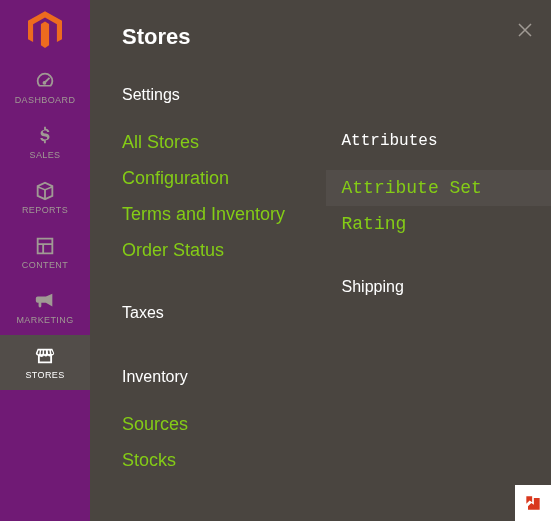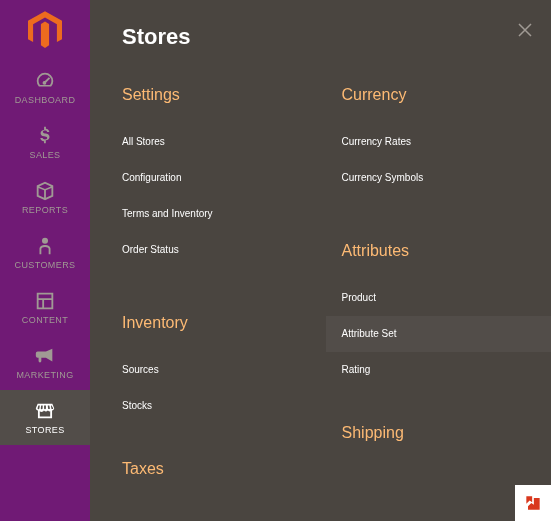--- a/index.html
+++ b/index.html
@@ -21,23 +21,23 @@
   .panel { flex: 1; background: #4a4540; position: relative; padding: 24px 14px 0 32px; overflow: hidden; }
   .panel-title { color: #fff; font-size: 22px; font-weight: 600; margin-bottom: 36px; }
   .close { position: absolute; top: 22px; right: 14px; width: 20px; height: 20px; cursor: pointer; color: #a09a94; }
   .close svg { width: 16px; height: 16px; stroke: currentColor; }
 
   .cols { display: flex; }
   .col { flex: 1; min-width: 0; }
   .col.left { padding-right: 24px; }
 
   .group { margin-bottom: 30px; }
-  .group-head { color: #fdba74; font-size: 16px; font-weight: 400; margin-bottom: 20px; }
+  .group-head { color: #ffffff; font-size: 16px; font-weight: 400; margin-bottom: 20px; }
   .links { display: flex; flex-direction: column; }
-  .link { color: #ffffff; font-size: 10px; line-height: 36px; cursor: pointer; }
+  .link { color: #84cc16; font-size: 18px; line-height: 36px; cursor: pointer; }
   .link.hovered { background: #524d49; margin-left: -16px; margin-right: -14px; padding-left: 16px; padding-right: 20px; }
 
   
   .badge { position: absolute; bottom: 0; right: 0; width: 36px; height: 36px; background: #fff; display: flex; align-items: center; justify-content: center; }
   .badge svg { width: 20px; height: 20px; }
 </style>
 </head>
 <body>
 
 <div class="sidebar">
@@ -64,28 +64,20 @@
       </span>
       <span class="label">SALES</span>
     </div>
     <div class="nav-item">
       <span class="icon">
         <svg viewBox="0 0 24 24">
             <path d="M12 2l9 4v12l-9 4-9-4V6l9-4zm0 2.2L5.5 7 12 9.8 18.5 7 12 4.2zM5 8.6v8.1l6 2.7V11.3L5 8.6zm14 0l-6 2.7v8.1l6-2.7V8.6z"></path>
           </svg>
       </span>
       <span class="label">REPORTS</span>
-    </div>
-    <div class="nav-item">
-      <span class="icon">
-        <svg viewBox="0 0 24 24">
-            <path d="M12 3a3.3 3.3 0 110 6.6A3.3 3.3 0 0112 3zm0 8c3.2 0 6 1.6 6 4v6h-2v-6c0-1-1.8-2-4-2s-4 1-4 2v6H6v-6c0-2.4 2.8-4 6-4z"></path>
-          </svg>
-      </span>
-      <span class="label">CUSTOMERS</span>
     </div>
     <div class="nav-item">
       <span class="icon">
         <svg viewBox="0 0 24 24">
             <path d="M3 3h18v18H3V3zm2 2v4h14V5H5zm0 6v8h4v-8H5zm6 0v8h8v-8h-8z"></path>
           </svg>
       </span>
       <span class="label">CONTENT</span>
     </div>
     <div class="nav-item">
@@ -119,44 +111,36 @@
     <div class="col left">
       <div class="group">
         <div class="group-head">Settings</div>
         <div class="links">
           <span class="link">All Stores</span>
           <span class="link">Configuration</span>
           <span class="link">Terms and Inventory</span>
           <span class="link">Order Status</span>
         </div>
       </div>
+      <div class="group" style="margin-top:36px; margin-bottom:0;">
+        <div class="group-head">Taxes</div>
+      </div>
       <div class="group" style="margin-top:46px;">
         <div class="group-head">Inventory</div>
         <div class="links">
           <span class="link">Sources</span>
           <span class="link">Stocks</span>
         </div>
       </div>
-      <div class="group" style="margin-top:36px; margin-bottom:0;">
-        <div class="group-head">Taxes</div>
-      </div>
     </div>
 
     <div class="col right">
-      <div class="group">
-        <div class="group-head">Currency</div>
-        <div class="links">
-          <span class="link">Currency Rates</span>
-          <span class="link">Currency Symbols</span>
-        </div>
-      </div>
-      <div class="group" style="margin-top:46px;">
+      <div class="group" style="margin-top:46px;font-family:Liberation Mono, monospace;">
         <div class="group-head">Attributes</div>
         <div class="links">
-          <span class="link">Product</span>
           <span class="link hovered">Attribute Set</span>
           <span class="link">Rating</span>
         </div>
       </div>
       <div class="group" style="margin-top:36px; margin-bottom:0;">
         <div class="group-head">Shipping</div>
       </div>
     </div>
   </div>
 </div>

